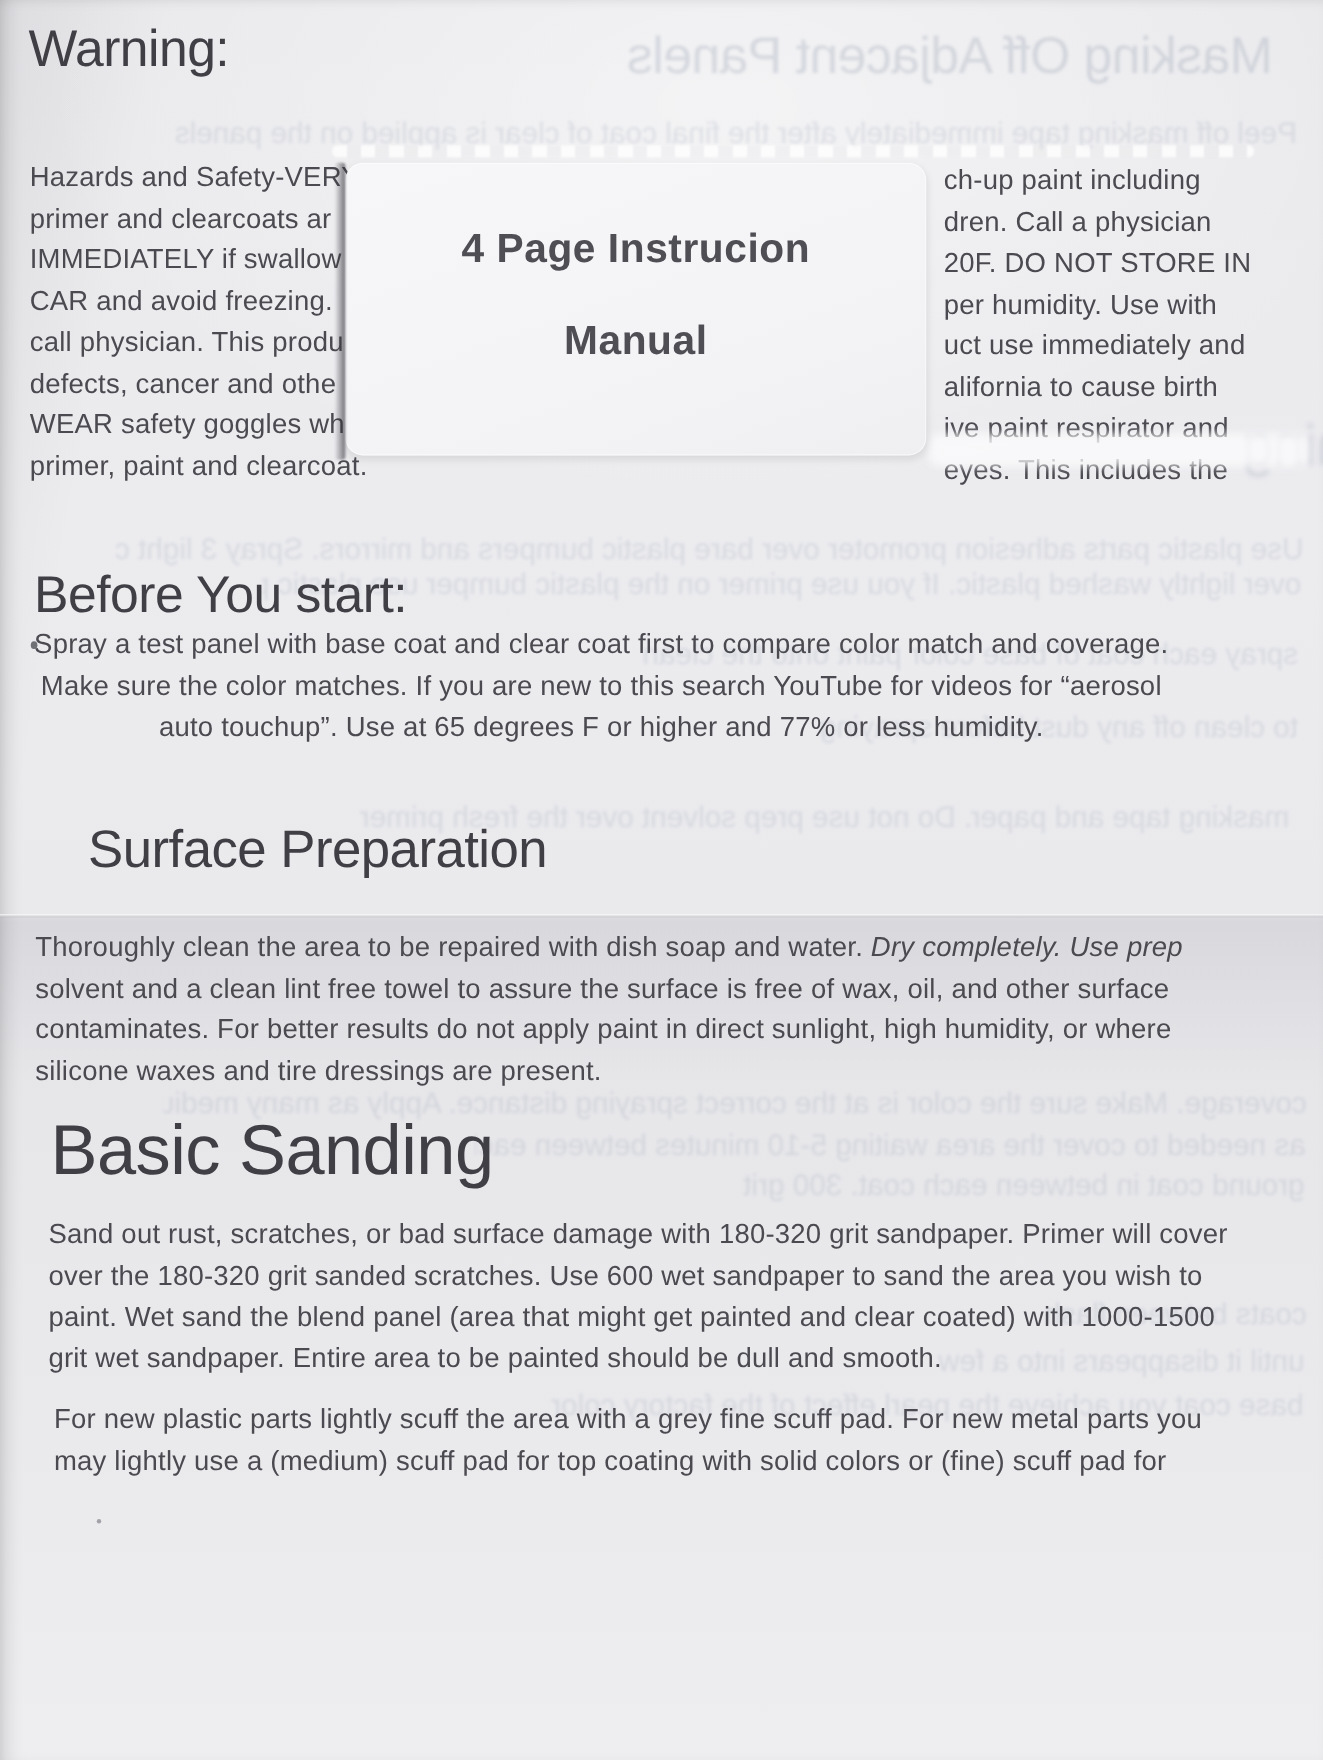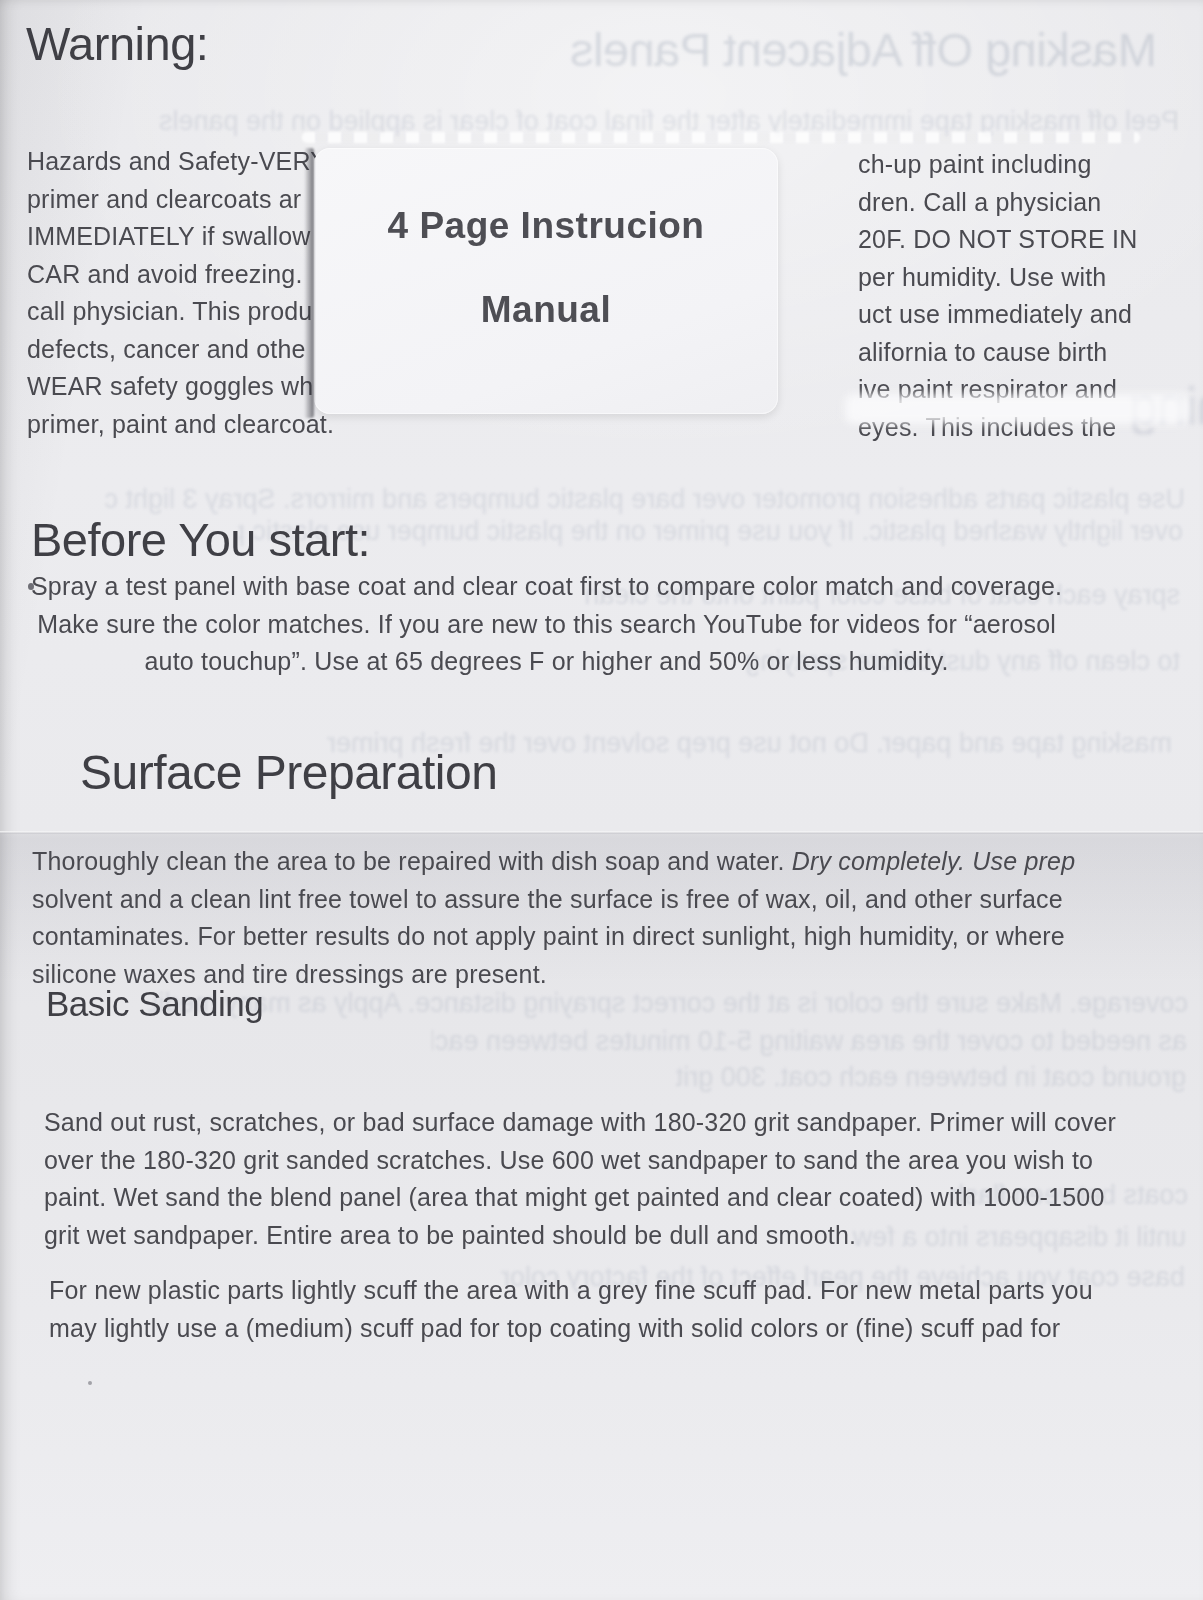--- a/index.html
+++ b/index.html
@@ -29,26 +29,26 @@
   .block{position:absolute;z-index:2;}
   .warn-left{left:27px;top:143px;width:334px;overflow:hidden;}
   .warn-right{left:858px;top:146px;width:345px;}
   .p-before{left:31px;top:568px;text-align:center;}
   .p-surface{left:32px;top:843px;}
   .p-basic{left:44px;top:1104px;}
   .p-final{left:49px;top:1272px;}
   .h-warning{left:26px;top:14px;}
   .h-before{left:31px;top:510px;}
   .h-surface{left:32px;top:743px;font-size:48px;margin-left:48px;}
-  .h-basic{left:46px;top:974px;font-size:35px;}
+  .h-basic{left:46px;top:1015px;font-size:64px;}
   .italic{font-style:italic;}
 
   
   .sticker{
-    position:absolute;left:314px;top:148px;width:464px;height:266px;
+    position:absolute;left:314px;top:148px;width:528px;height:266px;
     background:linear-gradient(160deg,#f7f7f9 0%,#f3f3f6 70%,#efeff2 100%);
     border-radius:16px;z-index:5;
     box-shadow:0 3px 8px rgba(0,0,0,0.10), 0 0 0 1px rgba(255,255,255,0.5) inset;
     display:flex;flex-direction:column;align-items:center;
     padding-top:56px;box-sizing:border-box;gap:40px;
   }
   .sticker::before{
     content:"";position:absolute;left:-10px;top:0;bottom:-4px;width:10px;
     background:linear-gradient(90deg, rgba(50,50,58,0) 0%, rgba(50,50,58,0.55) 85%);
     filter:blur(1px);border-radius:3px;
@@ -164,21 +164,21 @@
   <div class="sticker">
     <div class="sticker-line">4 Page Instrucion</div>
     <div class="sticker-line">Manual</div>
   </div>
 
   <div class="h1 h-before">Before You start:</div>
   <div class="dot1"></div>
   <div class="block p-before">
     <div class="body-line">Spray a test panel with base coat and clear coat first to compare color match and coverage.</div>
     <div class="body-line">Make sure the color matches.  If you are new to this search YouTube for videos for “aerosol</div>
-    <div class="body-line">auto touchup”.  Use at 65 degrees F or higher and 50% or less humidity.</div>
+    <div class="body-line">auto touchup”.  Use at 65 degrees F or higher and 77% or less humidity.</div>
   </div>
 
   <div class="h1 h-surface">Surface Preparation</div>
   <div class="block p-surface">
     <div class="body-line"><span>Thoroughly clean the area to be repaired with dish soap and water.  </span><span class="italic">Dry completely. Use prep</span></div>
     <div class="body-line">solvent and a clean lint free towel to assure the surface is free of wax, oil, and other surface</div>
     <div class="body-line">contaminates. For better results do not apply paint in direct sunlight, high humidity, or where</div>
     <div class="body-line">silicone waxes and tire dressings are present.</div>
   </div>
 

